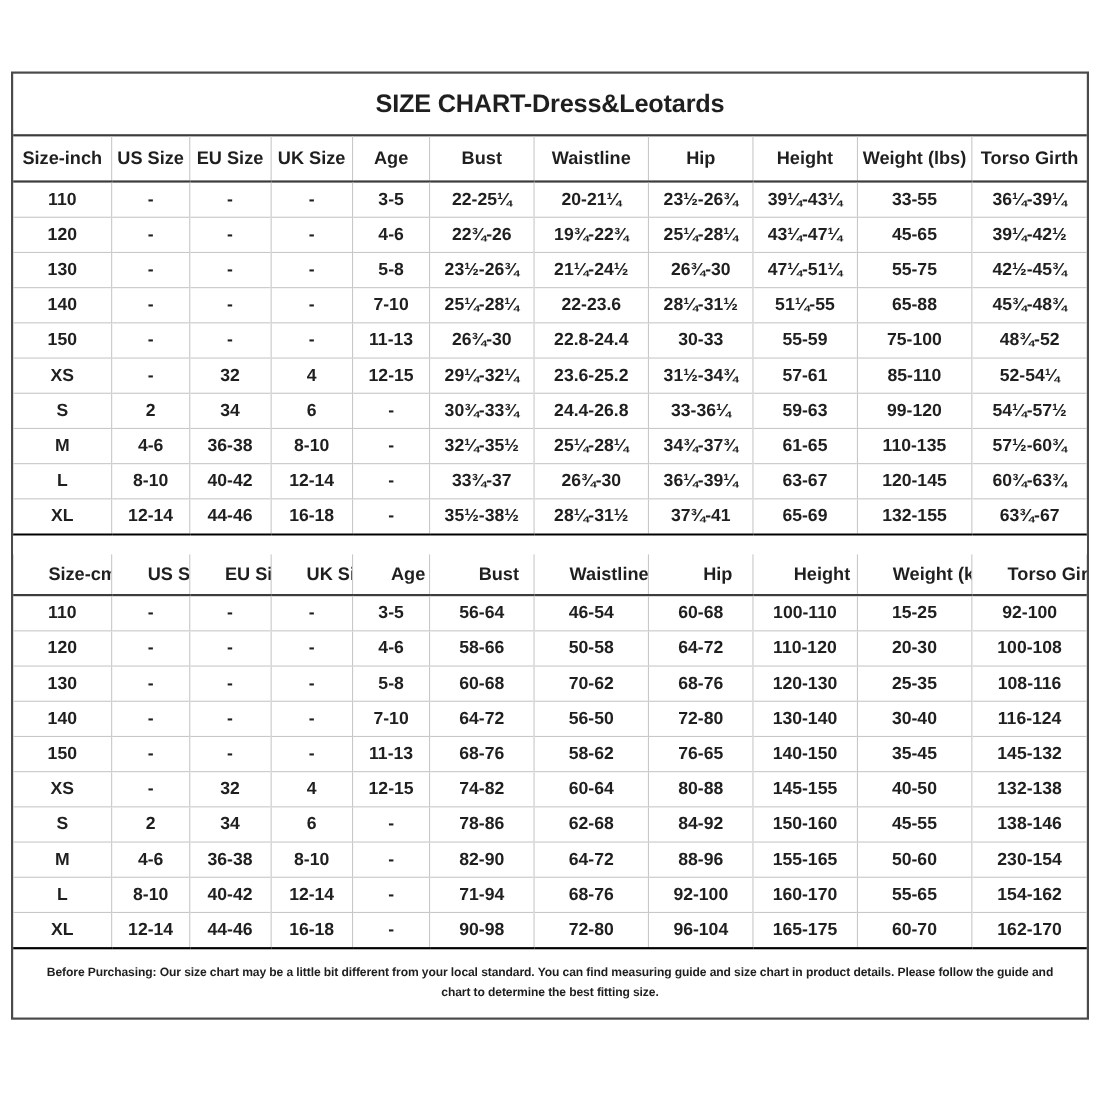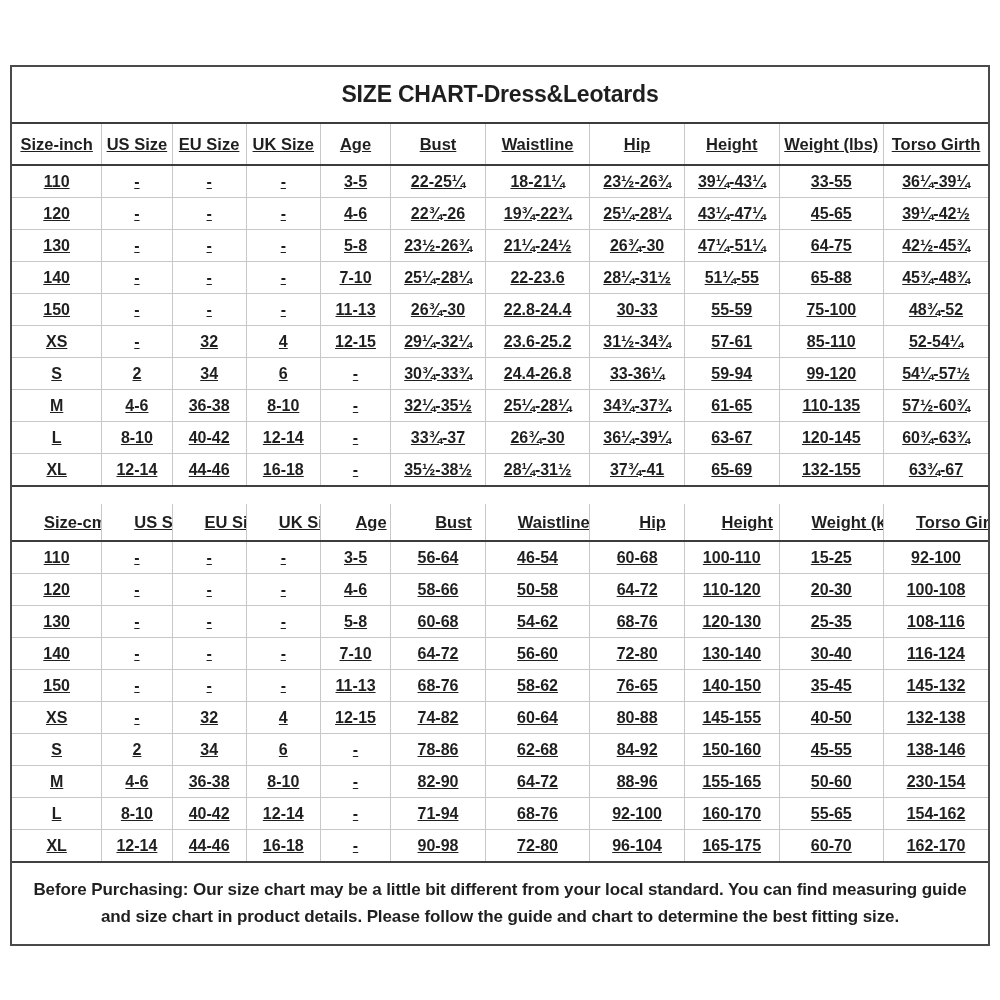--- a/index.html
+++ b/index.html
@@ -27,21 +27,20 @@
     justify-content: center;
     font-size: 23px;
     font-weight: 700;
     letter-spacing: -0.2px;
     border-bottom: 2px solid #3c3c3c;
   }
   table.size-table {
     width: 100%;
     border-collapse: collapse;
     table-layout: fixed;
-    text-decoration: underline;
   }
   table.size-table th, table.size-table td {
     text-align: center;
     vertical-align: middle;
     font-weight: 700;
     padding: 0 1px;
     white-space: nowrap;
     overflow: hidden;
   }
   table.size-table th {
@@ -53,40 +52,40 @@
     height: 31px;
     font-size: 16px;
   }
   table.size-table th + th, table.size-table td + td {
     border-left: 1px solid #c8c8c8;
   }
   table.size-table tbody tr + tr td {
     border-top: 1px solid #c8c8c8;
   }
   table.size-table tbody tr:last-child td {
-    border-bottom: 2px solid #404040;
+    border-bottom: 2px solid #000000;
   }
   table.cm-table thead th { height: 36px; padding-left: 32px; }
   .table-gap { height: 17px; background: #ffffff; }
   
   col.c-size { width: 9.2%; }
   col.c-us { width: 7.2%; }
   col.c-eu { width: 7.6%; }
   col.c-uk { width: 7.6%; }
   col.c-age { width: 7.2%; }
   col.c-bust { width: 9.7%; }
   col.c-waist { width: 10.7%; }
   col.c-hip { width: 9.7%; }
   col.c-height { width: 9.7%; }
   col.c-weight { width: 10.7%; }
   col.c-torso { width: 10.7%; }
   .note-bar {
     padding: 13px 18px 14px 18px;
     text-align: center;
-    font-size: 17px;
+    font-size: 11px;
     font-weight: 700;
     line-height: 1.6;
     letter-spacing: -0.1px;
   }
 </style>
 </head>
 <body>
 
 <div class="page">
   <div class="board">
@@ -123,21 +122,21 @@
           </tr>
         </thead>
       <tbody>
           <tr>
             <td>110</td>
             <td>-</td>
             <td>-</td>
             <td>-</td>
             <td>3-5</td>
             <td>22-25¼</td>
-            <td>18-21¼</td>
+            <td>20-21¼</td>
             <td>23½-26¾</td>
             <td>39¼-43¼</td>
             <td>33-55</td>
             <td>36¼-39¼</td>
           </tr>
           <tr>
             <td>120</td>
             <td>-</td>
             <td>-</td>
             <td>-</td>
@@ -152,21 +151,21 @@
           <tr>
             <td>130</td>
             <td>-</td>
             <td>-</td>
             <td>-</td>
             <td>5-8</td>
             <td>23½-26¾</td>
             <td>21¼-24½</td>
             <td>26¾-30</td>
             <td>47¼-51¼</td>
-            <td>64-75</td>
+            <td>55-75</td>
             <td>42½-45¾</td>
           </tr>
           <tr>
             <td>140</td>
             <td>-</td>
             <td>-</td>
             <td>-</td>
             <td>7-10</td>
             <td>25¼-28¼</td>
             <td>22-23.6</td>
@@ -203,21 +202,21 @@
           </tr>
           <tr>
             <td>S</td>
             <td>2</td>
             <td>34</td>
             <td>6</td>
             <td>-</td>
             <td>30¾-33¾</td>
             <td>24.4-26.8</td>
             <td>33-36¼</td>
-            <td>59-94</td>
+            <td>59-63</td>
             <td>99-120</td>
             <td>54¼-57½</td>
           </tr>
           <tr>
             <td>M</td>
             <td>4-6</td>
             <td>36-38</td>
             <td>8-10</td>
             <td>-</td>
             <td>32¼-35½</td>
@@ -314,34 +313,34 @@
             <td>20-30</td>
             <td>100-108</td>
           </tr>
           <tr>
             <td>130</td>
             <td>-</td>
             <td>-</td>
             <td>-</td>
             <td>5-8</td>
             <td>60-68</td>
-            <td>54-62</td>
+            <td>70-62</td>
             <td>68-76</td>
             <td>120-130</td>
             <td>25-35</td>
             <td>108-116</td>
           </tr>
           <tr>
             <td>140</td>
             <td>-</td>
             <td>-</td>
             <td>-</td>
             <td>7-10</td>
             <td>64-72</td>
-            <td>56-60</td>
+            <td>56-50</td>
             <td>72-80</td>
             <td>130-140</td>
             <td>30-40</td>
             <td>116-124</td>
           </tr>
           <tr>
             <td>150</td>
             <td>-</td>
             <td>-</td>
             <td>-</td>

